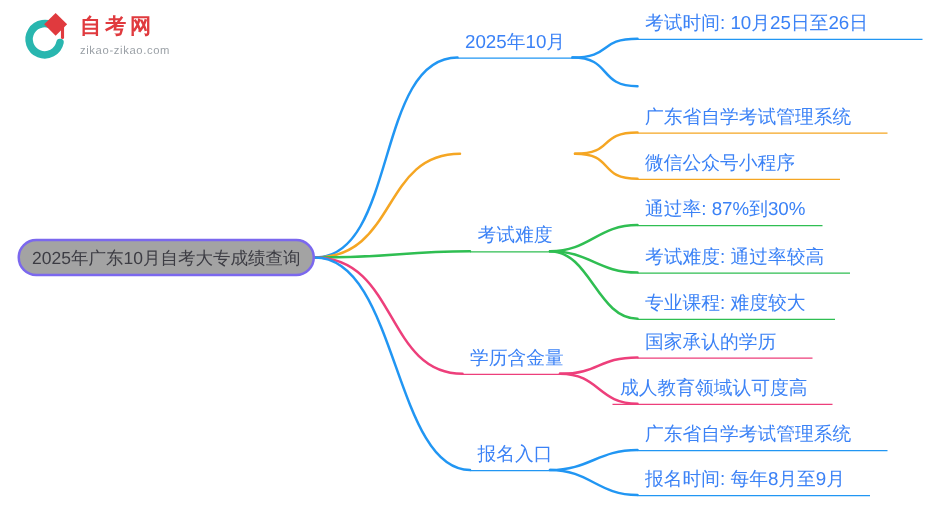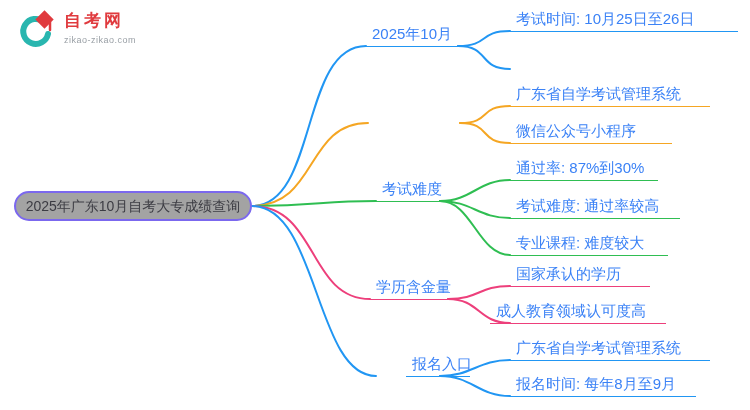--- a/index.html
+++ b/index.html
@@ -87,21 +87,21 @@
       <div class="logo-title">自考网</div>
       <div class="logo-sub">zikao-zikao.com</div>
     </div>
   </div>
 
   <div class="root-node">2025年广东10月自考大专成绩查询</div>
 
   <div class="node center c-blue" style="left:366px; top:24px;  width:92px;">2025年10月</div>
   <div class="node center c-green" style="left:376px; top:179px; width:64px;">考试难度</div>
   <div class="node center c-pink" style="left:370px; top:277px; width:78px;">学历含金量</div>
-  <div class="node center c-blue" style="left:376px; top:354px; width:64px;margin-left:30px;">报名入口</div>
+  <div class="node center c-blue" style="left:376px; top:354px; width:64px;">报名入口</div>
 
   <div class="node c-blue" style="left:510px; top:9px;   width:228px;">考试时间: 10月25日至26日</div>
 
   <div class="node c-orange" style="left:510px; top:84px;  width:200px;">广东省自学考试管理系统</div>
   <div class="node c-orange" style="left:510px; top:121px; width:162px;">微信公众号小程序</div>
 
   <div class="node c-green" style="left:510px; top:158px; width:148px;">通过率: 87%到30%</div>
   <div class="node c-green" style="left:510px; top:196px; width:170px;">考试难度: 通过率较高</div>
   <div class="node c-pink" style="left:510px; top:264px; width:140px;">国家承认的学历</div>
 

